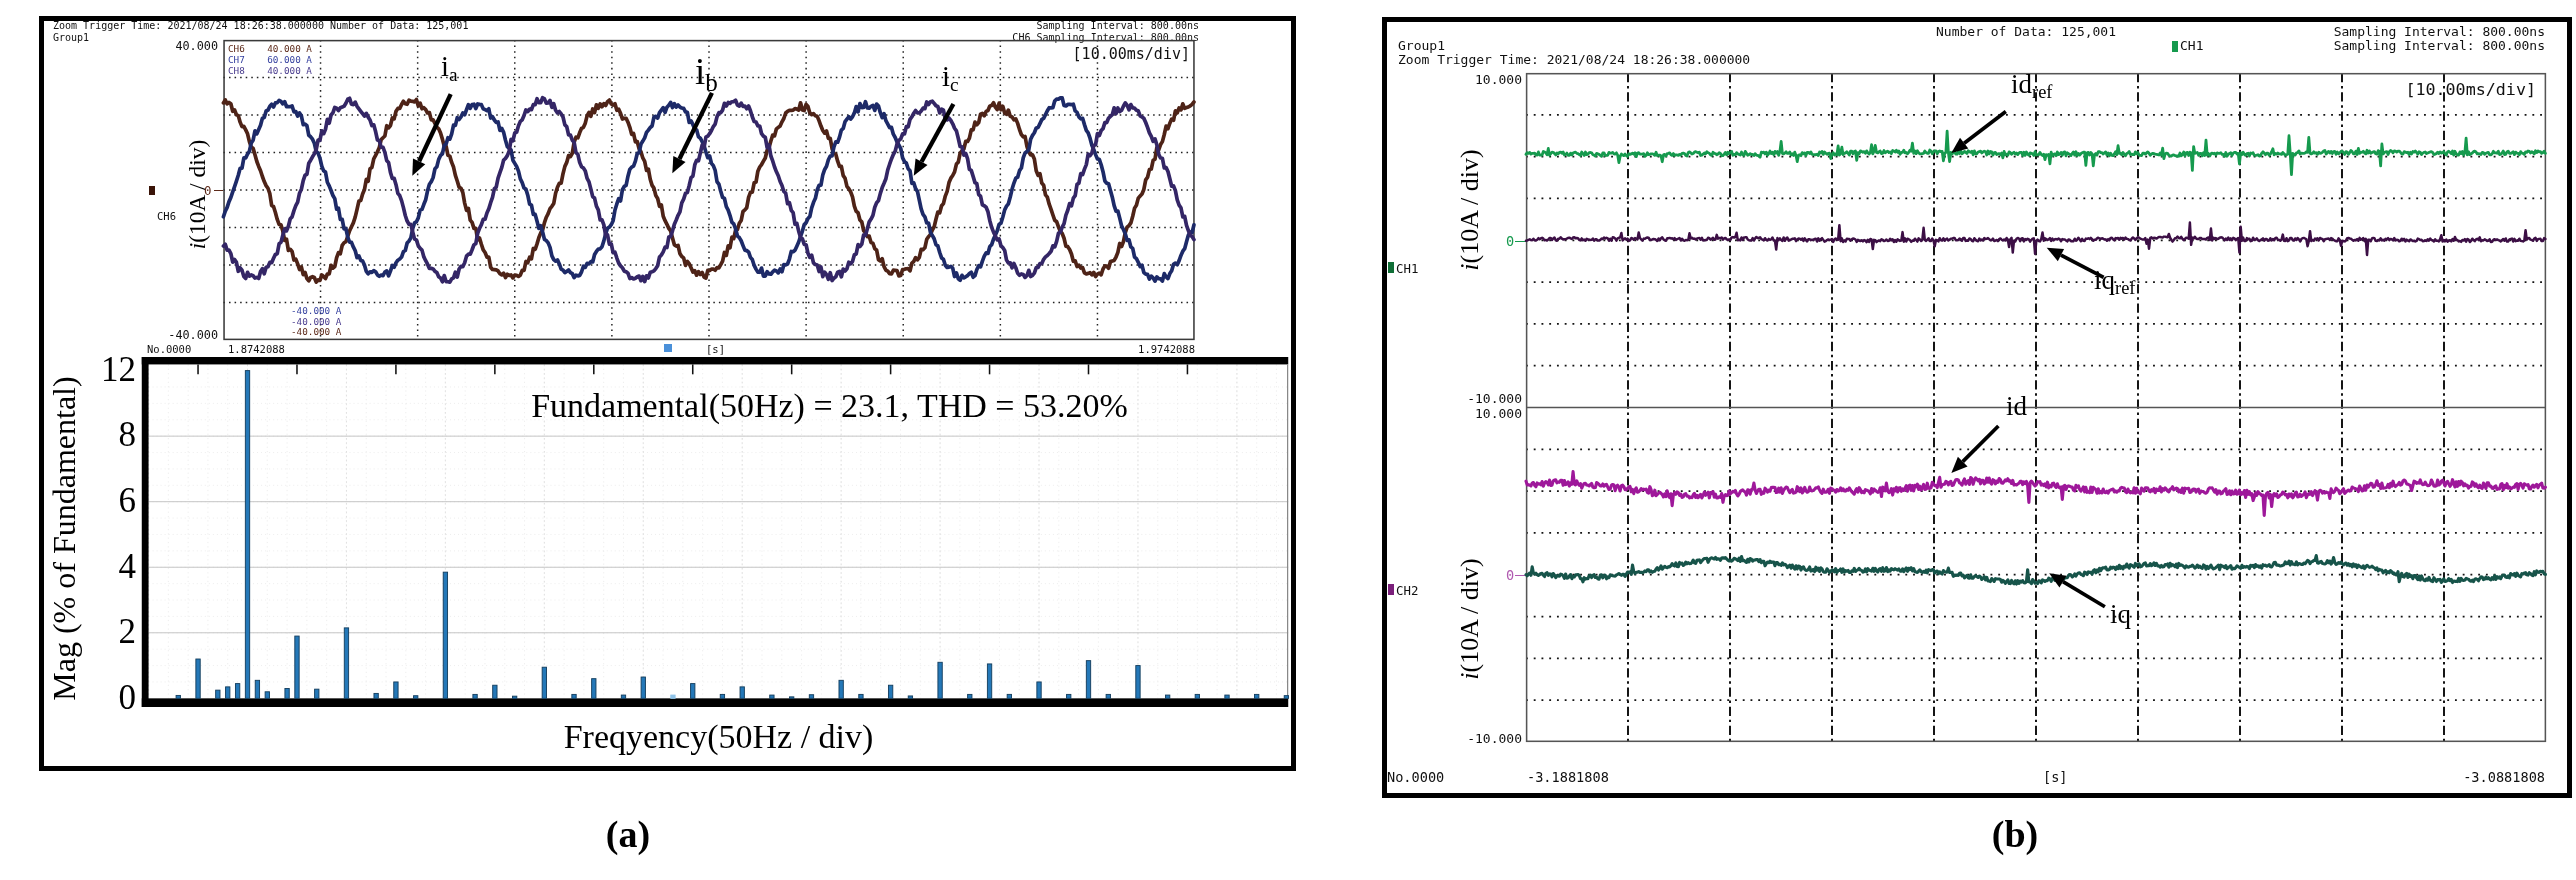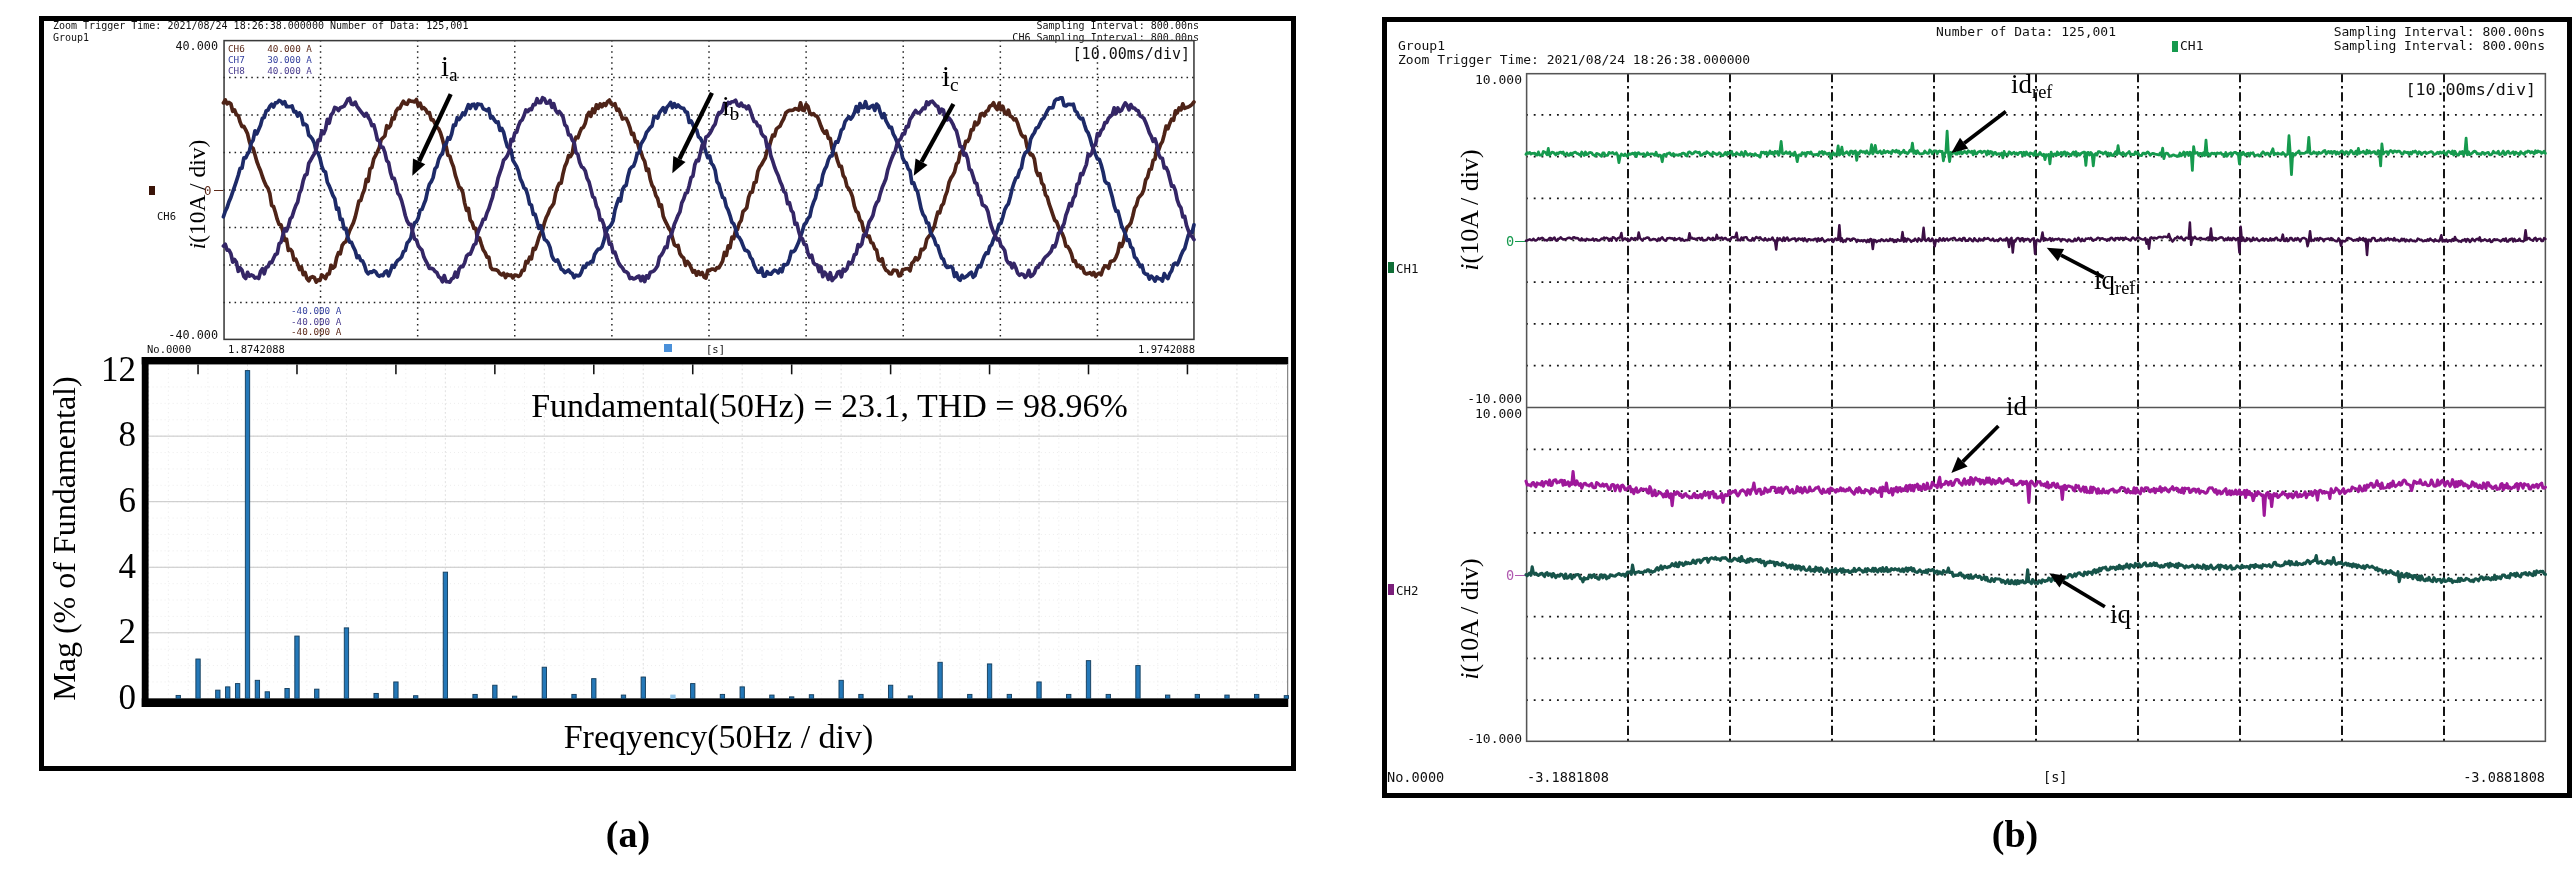--- a/index.html
+++ b/index.html
@@ -54,37 +54,37 @@
       <line x1="0" y1="424.375" x2="1570" y2="424.375" stroke="#222" stroke-width="2.4" stroke-dasharray="2.5 6.5"></line>
       <rect x="1" y="1" width="1568" height="483" fill="none" stroke="#3a3a3a" stroke-width="2.5"></rect>
       <polyline points="0.0,101.7 3.0,96.9 6.0,103.3 9.0,101.0 12.0,103.0 15.0,115.2 18.0,113.0 21.0,120.9 24.0,122.0 27.0,132.8 30.0,140.0 33.0,139.7 36.0,145.3 39.0,151.7 42.0,164.4 45.0,173.2 48.0,175.1 51.0,185.6 54.0,196.4 57.0,204.4 60.0,211.4 63.0,220.7 66.0,228.8 69.0,235.4 72.0,239.7 75.0,248.5 78.0,267.7 81.0,269.1 84.0,279.0 87.0,290.1 90.0,298.0 93.0,298.7 96.0,308.9 99.0,323.9 102.0,322.1 105.0,340.1 108.0,338.4 111.0,341.9 114.0,355.7 117.0,354.4 120.0,362.0 123.0,371.0 126.0,366.8 129.0,379.3 132.0,375.8 135.0,385.8 138.0,389.4 141.0,383.8 144.0,382.7 147.0,383.9 150.0,391.5 153.0,387.9 156.0,388.7 159.0,379.8 162.0,382.3 165.0,385.6 168.0,378.3 171.0,378.0 174.0,364.2 177.0,368.8 180.0,366.2 183.0,352.0 186.0,343.7 189.0,345.5 192.0,332.0 195.0,327.8 198.0,326.0 201.0,317.3 204.0,308.3 207.0,301.8 210.0,295.6 213.0,286.3 216.0,273.9 219.0,260.4 222.0,259.5 225.0,248.9 228.0,241.7 231.0,225.3 234.0,228.4 237.0,208.1 240.0,206.1 243.0,192.1 246.0,186.6 249.0,180.6 252.0,173.8 255.0,161.0 258.0,158.0 261.0,155.2 264.0,138.6 267.0,142.1 270.0,138.3 273.0,126.1 276.0,127.5 279.0,115.2 282.0,110.7 285.0,110.5 288.0,104.2 291.0,99.0 294.0,103.1 297.0,103.9 300.0,97.3 303.0,98.8 306.0,99.1 309.0,100.2 312.0,96.3 315.0,106.6 318.0,102.1 321.0,111.1 324.0,109.5 327.0,112.6 330.0,118.0 333.0,117.5 336.0,129.1 339.0,129.0 342.0,134.8 345.0,140.8 348.0,143.5 351.0,150.4 354.0,160.3 357.0,172.0 360.0,171.5 363.0,186.5 366.0,187.7 369.0,197.9 372.0,205.4 375.0,218.8 378.0,227.9 381.0,237.9 384.0,239.8 387.0,246.6 390.0,263.7 393.0,275.5 396.0,272.2 399.0,291.2 402.0,294.9 405.0,304.6 408.0,304.4 411.0,323.3 414.0,320.2 417.0,330.2 420.0,339.4 423.0,343.5 426.0,351.0 429.0,350.8 432.0,367.4 435.0,370.9 438.0,371.1 441.0,371.5 444.0,373.3 447.0,377.8 450.0,379.6 453.0,376.9 456.0,384.0 459.0,378.8 462.0,380.6 465.0,379.9 468.0,384.6 471.0,380.0 474.0,380.4 477.0,382.2 480.0,380.2 483.0,372.5 486.0,372.6 489.0,358.1 492.0,360.0 495.0,351.2 498.0,353.6 501.0,337.0 504.0,338.4 507.0,329.6 510.0,319.3 513.0,311.8 516.0,307.2 519.0,295.2 522.0,286.5 525.0,280.6 528.0,272.6 531.0,268.9 534.0,264.3 537.0,247.7 540.0,238.1 543.0,231.8 546.0,231.4 549.0,216.1 552.0,204.3 555.0,197.9 558.0,186.9 561.0,188.4 564.0,183.1 567.0,164.9 570.0,157.1 573.0,158.1 576.0,149.6 579.0,142.8 582.0,141.1 585.0,134.4 588.0,122.3 591.0,117.1 594.0,123.5 597.0,111.5 600.0,117.5 603.0,104.7 606.0,110.6 609.0,103.3 612.0,107.8 615.0,102.8 618.0,105.9 621.0,99.7 624.0,97.1 627.0,103.4 630.0,105.2 633.0,102.9 636.0,113.7 639.0,112.0 642.0,118.6 645.0,127.7 648.0,126.6 651.0,126.6 654.0,132.9 657.0,141.2 660.0,152.6 663.0,151.1 666.0,164.7 669.0,164.2 672.0,175.9 675.0,180.5 678.0,190.7 681.0,196.1 684.0,210.9 687.0,208.8 690.0,225.1 693.0,235.0 696.0,239.5 699.0,251.5 702.0,256.3 705.0,268.9 708.0,266.8 711.0,285.0 714.0,292.1 717.0,298.0 720.0,304.5 723.0,308.7 726.0,320.1 729.0,330.9 732.0,333.3 735.0,332.2 738.0,345.4 741.0,349.9 744.0,352.3 747.0,364.3 750.0,358.1 753.0,361.7 756.0,368.1 759.0,375.0 762.0,373.0 765.0,380.2 768.0,374.5 771.0,379.2 774.0,376.0 777.0,383.3 780.0,384.9 783.0,372.4 786.0,372.7 789.0,370.4 792.0,370.3 795.0,372.3 798.0,367.8 801.0,368.4 804.0,363.2 807.0,357.5 810.0,343.5 813.0,348.2 816.0,332.9 819.0,335.9 822.0,318.8 825.0,321.0 828.0,307.6 831.0,306.4 834.0,296.4 837.0,291.9 840.0,277.2 843.0,274.7 846.0,271.1 849.0,254.5 852.0,246.3 855.0,246.0 858.0,230.9 861.0,229.7 864.0,212.0 867.0,205.3 870.0,201.3 873.0,195.9 876.0,190.8 879.0,178.3 882.0,174.1 885.0,163.2 888.0,153.7 891.0,155.0 894.0,143.6 897.0,141.2 900.0,138.9 903.0,132.3 906.0,126.9 909.0,118.0 912.0,115.4 915.0,113.7 918.0,113.9 921.0,113.4 924.0,110.8 927.0,111.7 930.0,113.3 933.0,101.5 936.0,113.1 939.0,114.0 942.0,104.0 945.0,107.6 948.0,117.9 951.0,120.7 954.0,119.0 957.0,122.6 960.0,123.5 963.0,130.6 966.0,139.1 969.0,146.3 972.0,150.6 975.0,146.9 978.0,158.9 981.0,159.1 984.0,175.8 987.0,183.5 990.0,184.8 993.0,195.9 996.0,204.4 999.0,204.3 1002.0,219.2 1005.0,223.6 1008.0,236.7 1011.0,240.5 1014.0,245.4 1017.0,253.6 1020.0,268.4 1023.0,277.0 1026.0,279.3 1029.0,291.0 1032.0,293.9 1035.0,308.2 1038.0,311.3 1041.0,318.0 1044.0,317.1 1047.0,327.4 1050.0,328.6 1053.0,337.4 1056.0,339.5 1059.0,355.1 1062.0,357.2 1065.0,353.4 1068.0,366.4 1071.0,372.2 1074.0,373.6 1077.0,377.8 1080.0,378.1 1083.0,372.2 1086.0,372.3 1089.0,372.8 1092.0,381.5 1095.0,380.8 1098.0,371.0 1101.0,370.8 1104.0,369.8 1107.0,369.6 1110.0,373.2 1113.0,360.6 1116.0,358.1 1119.0,351.8 1122.0,355.4 1125.0,351.5 1128.0,338.6 1131.0,338.8 1134.0,335.9 1137.0,322.2 1140.0,317.9 1143.0,314.5 1146.0,307.1 1149.0,302.0 1152.0,289.3 1155.0,278.1 1158.0,279.4 1161.0,268.0 1164.0,264.5 1167.0,252.3 1170.0,244.7 1173.0,230.5 1176.0,223.4 1179.0,219.1 1182.0,213.2 1185.0,200.6 1188.0,197.5 1191.0,183.0 1194.0,179.2 1197.0,176.2 1200.0,164.0 1203.0,164.1 1206.0,158.7 1209.0,145.2 1212.0,145.3 1215.0,132.8 1218.0,137.0 1221.0,133.6 1224.0,120.0 1227.0,118.6 1230.0,122.5 1233.0,115.4 1236.0,114.0 1239.0,106.7 1242.0,106.0 1245.0,101.4 1248.0,108.6 1251.0,112.4 1254.0,102.1 1257.0,112.9 1260.0,107.2 1263.0,118.1 1266.0,120.2 1269.0,113.3 1272.0,123.3 1275.0,124.4 1278.0,129.0 1281.0,127.5 1284.0,134.8 1287.0,144.7 1290.0,152.9 1293.0,156.5 1296.0,156.0 1299.0,172.2 1302.0,181.2 1305.0,185.7 1308.0,185.7 1311.0,192.3 1314.0,211.4 1317.0,218.6 1320.0,216.2 1323.0,231.3 1326.0,234.7 1329.0,250.4 1332.0,254.1 1335.0,265.5 1338.0,273.8 1341.0,282.9 1344.0,291.7 1347.0,293.6 1350.0,302.2 1353.0,309.3 1356.0,312.8 1359.0,320.5 1362.0,333.3 1365.0,334.1 1368.0,338.6 1371.0,346.0 1374.0,357.7 1377.0,357.2 1380.0,366.2 1383.0,364.0 1386.0,368.7 1389.0,368.0 1392.0,376.5 1395.0,378.2 1398.0,377.3 1401.0,376.1 1404.0,379.6 1407.0,375.7 1410.0,382.3 1413.0,378.6 1416.0,376.9 1419.0,379.6 1422.0,370.2 1425.0,365.2 1428.0,365.4 1431.0,368.9 1434.0,358.3 1437.0,357.3 1440.0,356.4 1443.0,350.9 1446.0,343.3 1449.0,328.9 1452.0,333.8 1455.0,326.0 1458.0,311.4 1461.0,302.7 1464.0,300.0 1467.0,295.7 1470.0,284.9 1473.0,271.8 1476.0,267.1 1479.0,255.6 1482.0,252.2 1485.0,249.0 1488.0,241.6 1491.0,226.2 1494.0,221.8 1497.0,209.6 1500.0,208.7 1503.0,194.6 1506.0,192.7 1509.0,174.0 1512.0,177.5 1515.0,169.1 1518.0,164.3 1521.0,152.8 1524.0,139.1 1527.0,143.4 1530.0,134.6 1533.0,127.9 1536.0,129.8 1539.0,114.4 1542.0,117.8 1545.0,109.8 1548.0,112.9 1551.0,103.2 1554.0,110.5 1557.0,109.3 1560.0,108.3 1563.0,106.6 1566.0,104.0 1569.0,100.2" fill="none" stroke="#4e2317" stroke-width="6" stroke-linejoin="round" stroke-linecap="round"></polyline>
       <polyline points="0.0,285.7 3.0,276.8 6.0,270.6 9.0,261.3 12.0,254.6 15.0,245.5 18.0,237.1 21.0,228.1 24.0,218.7 27.0,207.5 30.0,207.2 33.0,190.7 36.0,190.6 39.0,184.4 42.0,179.8 45.0,166.3 48.0,162.0 51.0,146.9 54.0,151.8 57.0,144.7 60.0,137.9 63.0,126.4 66.0,125.4 69.0,114.8 72.0,113.3 75.0,107.2 78.0,103.9 81.0,108.4 84.0,101.7 87.0,101.3 90.0,97.7 93.0,99.2 96.0,103.2 99.0,99.6 102.0,107.9 105.0,107.6 108.0,107.9 111.0,106.6 114.0,116.1 117.0,115.6 120.0,123.1 123.0,117.9 126.0,122.6 129.0,136.8 132.0,136.0 135.0,138.6 138.0,154.1 141.0,156.5 144.0,160.4 147.0,167.1 150.0,180.2 153.0,182.9 156.0,191.0 159.0,204.0 162.0,211.5 165.0,213.6 168.0,230.0 171.0,235.9 174.0,243.3 177.0,251.4 180.0,256.5 183.0,273.6 186.0,272.1 189.0,290.1 192.0,290.1 195.0,305.2 198.0,305.0 201.0,318.8 204.0,326.7 207.0,327.2 210.0,334.6 213.0,340.4 216.0,351.9 219.0,349.0 222.0,356.3 225.0,357.4 228.0,363.7 231.0,374.1 234.0,377.9 237.0,374.9 240.0,375.6 243.0,373.0 246.0,374.7 249.0,379.8 252.0,382.1 255.0,380.0 258.0,380.9 261.0,375.1 264.0,373.3 267.0,381.2 270.0,373.6 273.0,364.6 276.0,367.3 279.0,360.1 282.0,356.0 285.0,354.1 288.0,350.9 291.0,342.1 294.0,340.3 297.0,328.3 300.0,325.0 303.0,319.8 306.0,304.8 309.0,295.7 312.0,293.8 315.0,287.6 318.0,275.0 321.0,273.8 324.0,265.6 327.0,258.2 330.0,243.9 333.0,233.2 336.0,229.0 339.0,222.3 342.0,208.0 345.0,204.8 348.0,193.0 351.0,186.7 354.0,184.0 357.0,170.2 360.0,168.3 363.0,158.0 366.0,160.3 369.0,151.6 372.0,137.7 375.0,138.1 378.0,125.6 381.0,128.5 384.0,124.5 387.0,118.0 390.0,120.9 393.0,112.6 396.0,104.7 399.0,110.4 402.0,104.4 405.0,103.8 408.0,110.9 411.0,103.4 414.0,104.1 417.0,104.6 420.0,111.2 423.0,112.6 426.0,114.1 429.0,111.2 432.0,126.1 435.0,124.1 438.0,129.3 441.0,133.1 444.0,132.5 447.0,146.1 450.0,143.0 453.0,149.4 456.0,162.1 459.0,172.5 462.0,175.4 465.0,177.8 468.0,194.4 471.0,199.5 474.0,204.4 477.0,211.9 480.0,224.5 483.0,230.6 486.0,239.3 489.0,241.1 492.0,250.9 495.0,265.2 498.0,266.8 501.0,282.1 504.0,281.9 507.0,292.9 510.0,304.7 513.0,300.4 516.0,310.5 519.0,322.3 522.0,324.2 525.0,328.0 528.0,335.2 531.0,349.0 534.0,355.0 537.0,357.6 540.0,355.5 543.0,362.0 546.0,370.3 549.0,372.0 552.0,376.0 555.0,374.2 558.0,371.8 561.0,376.0 564.0,377.7 567.0,384.1 570.0,380.2 573.0,381.3 576.0,380.5 579.0,374.7 582.0,365.8 585.0,367.5 588.0,361.2 591.0,361.9 594.0,358.3 597.0,358.8 600.0,346.7 603.0,341.9 606.0,338.0 609.0,337.7 612.0,334.3 615.0,324.8 618.0,313.0 621.0,304.2 624.0,302.6 627.0,298.6 630.0,292.2 633.0,274.9 636.0,265.0 639.0,256.6 642.0,260.2 645.0,242.0 648.0,236.8 651.0,235.1 654.0,220.1 657.0,209.1 660.0,205.5 663.0,204.0 666.0,195.9 669.0,183.4 672.0,182.2 675.0,168.4 678.0,163.4 681.0,158.1 684.0,149.4 687.0,145.7 690.0,141.4 693.0,139.0 696.0,124.5 699.0,123.4 702.0,126.2 705.0,117.5 708.0,113.5 711.0,109.4 714.0,117.1 717.0,108.7 720.0,105.6 723.0,100.9 726.0,109.2 729.0,102.9 732.0,108.4 735.0,105.1 738.0,108.4 741.0,109.9 744.0,110.5 747.0,116.3 750.0,116.9 753.0,133.2 756.0,130.7 759.0,136.9 762.0,143.8 765.0,145.2 768.0,156.6 771.0,158.8 774.0,164.5 777.0,170.9 780.0,181.1 783.0,190.3 786.0,187.6 789.0,199.4 792.0,203.1 795.0,210.9 798.0,229.2 801.0,233.0 804.0,244.5 807.0,254.6 810.0,256.2 813.0,269.3 816.0,274.9 819.0,283.9 822.0,294.7 825.0,297.2 828.0,305.5 831.0,317.0 834.0,319.4 837.0,324.5 840.0,332.3 843.0,339.7 846.0,340.5 849.0,342.6 852.0,351.4 855.0,354.8 858.0,364.5 861.0,370.4 864.0,375.3 867.0,375.5 870.0,368.7 873.0,381.7 876.0,381.6 879.0,374.5 882.0,378.3 885.0,378.7 888.0,374.8 891.0,372.2 894.0,373.4 897.0,376.4 900.0,370.2 903.0,374.6 906.0,363.3 909.0,363.5 912.0,362.1 915.0,354.1 918.0,341.9 921.0,342.3 924.0,339.9 927.0,333.4 930.0,326.6 933.0,317.5 936.0,308.9 939.0,298.2 942.0,295.2 945.0,288.7 948.0,285.4 951.0,271.5 954.0,262.4 957.0,255.9 960.0,242.1 963.0,234.9 966.0,234.6 969.0,217.9 972.0,209.3 975.0,204.2 978.0,193.7 981.0,187.5 984.0,187.2 987.0,172.7 990.0,164.8 993.0,165.3 996.0,157.0 999.0,145.6 1002.0,142.9 1005.0,131.9 1008.0,128.0 1011.0,124.2 1014.0,127.7 1017.0,124.1 1020.0,117.9 1023.0,107.7 1026.0,116.0 1029.0,102.8 1032.0,109.2 1035.0,109.1 1038.0,99.7 1041.0,109.9 1044.0,110.2 1047.0,107.2 1050.0,105.7 1053.0,113.9 1056.0,103.7 1059.0,106.8 1062.0,117.5 1065.0,125.6 1068.0,119.1 1071.0,130.5 1074.0,136.0 1077.0,141.6 1080.0,141.4 1083.0,152.3 1086.0,157.6 1089.0,165.0 1092.0,169.7 1095.0,175.6 1098.0,190.6 1101.0,196.7 1104.0,199.0 1107.0,208.1 1110.0,211.5 1113.0,231.6 1116.0,231.0 1119.0,240.3 1122.0,244.7 1125.0,259.0 1128.0,273.0 1131.0,281.9 1134.0,285.8 1137.0,295.8 1140.0,296.0 1143.0,311.1 1146.0,315.9 1149.0,321.3 1152.0,330.9 1155.0,332.9 1158.0,343.5 1161.0,352.3 1164.0,354.5 1167.0,364.2 1170.0,367.8 1173.0,367.2 1176.0,366.0 1179.0,368.8 1182.0,382.4 1185.0,376.4 1188.0,386.1 1191.0,388.4 1194.0,380.4 1197.0,384.5 1200.0,382.8 1203.0,380.9 1206.0,377.5 1209.0,375.5 1212.0,383.5 1215.0,380.9 1218.0,371.1 1221.0,365.0 1224.0,366.7 1227.0,357.5 1230.0,349.5 1233.0,344.3 1236.0,345.1 1239.0,333.9 1242.0,330.9 1245.0,321.9 1248.0,315.4 1251.0,308.5 1254.0,297.9 1257.0,296.2 1260.0,286.0 1263.0,274.6 1266.0,268.7 1269.0,264.9 1272.0,253.8 1275.0,241.0 1278.0,231.3 1281.0,223.4 1284.0,221.7 1287.0,211.2 1290.0,207.0 1293.0,190.6 1296.0,182.6 1299.0,180.3 1302.0,177.2 1305.0,160.5 1308.0,154.2 1311.0,149.9 1314.0,142.2 1317.0,141.4 1320.0,135.3 1323.0,128.7 1326.0,126.6 1329.0,120.6 1332.0,114.4 1335.0,109.5 1338.0,109.7 1341.0,109.2 1344.0,98.3 1347.0,95.7 1350.0,95.5 1353.0,93.7 1356.0,93.6 1359.0,105.9 1362.0,106.7 1365.0,104.2 1368.0,104.1 1371.0,104.4 1374.0,103.8 1377.0,114.6 1380.0,117.0 1383.0,124.3 1386.0,127.4 1389.0,126.6 1392.0,136.8 1395.0,146.2 1398.0,150.2 1401.0,158.8 1404.0,170.0 1407.0,176.9 1410.0,185.3 1413.0,192.4 1416.0,192.9 1419.0,201.7 1422.0,212.9 1425.0,227.9 1428.0,231.6 1431.0,232.6 1434.0,243.2 1437.0,254.1 1440.0,267.8 1443.0,276.7 1446.0,276.5 1449.0,288.0 1452.0,300.5 1455.0,306.4 1458.0,313.4 1461.0,324.1 1464.0,323.0 1467.0,334.5 1470.0,336.9 1473.0,351.0 1476.0,353.6 1479.0,359.4 1482.0,366.2 1485.0,364.2 1488.0,376.0 1491.0,378.4 1494.0,378.8 1497.0,386.5 1500.0,381.7 1503.0,384.4 1506.0,389.9 1509.0,383.1 1512.0,385.8 1515.0,386.1 1518.0,389.8 1521.0,377.7 1524.0,383.0 1527.0,385.7 1530.0,377.6 1533.0,373.1 1536.0,362.6 1539.0,360.6 1542.0,363.3 1545.0,356.7 1548.0,348.2 1551.0,341.4 1554.0,337.3 1557.0,326.3 1560.0,315.4 1563.0,310.4 1566.0,311.4 1569.0,298.9" fill="none" stroke="#1d2a68" stroke-width="6" stroke-linejoin="round" stroke-linecap="round"></polyline>
       <polyline points="0.0,333.1 3.0,330.2 6.0,339.8 9.0,339.6 12.0,345.2 15.0,359.2 18.0,354.8 21.0,359.4 24.0,373.9 27.0,368.3 30.0,372.2 33.0,382.4 36.0,385.5 39.0,375.6 42.0,381.8 45.0,379.9 48.0,381.1 51.0,384.9 54.0,383.9 57.0,385.5 60.0,374.4 63.0,369.6 66.0,378.0 69.0,367.4 72.0,366.6 75.0,359.6 78.0,360.0 81.0,352.9 84.0,346.6 87.0,345.5 90.0,329.5 93.0,327.2 96.0,315.6 99.0,305.5 102.0,308.6 105.0,301.2 108.0,288.9 111.0,285.9 114.0,275.8 117.0,267.8 120.0,262.1 123.0,247.7 126.0,241.3 129.0,227.4 132.0,218.5 135.0,217.0 138.0,199.1 141.0,194.4 144.0,188.8 147.0,184.1 150.0,177.2 153.0,161.9 156.0,162.2 159.0,146.9 162.0,151.4 165.0,144.5 168.0,128.2 171.0,134.5 174.0,121.2 177.0,117.7 180.0,109.0 183.0,110.2 186.0,114.0 189.0,109.6 192.0,108.5 195.0,107.0 198.0,102.2 201.0,95.8 204.0,94.2 207.0,103.9 210.0,104.4 213.0,100.4 216.0,107.2 219.0,111.3 222.0,115.3 225.0,119.2 228.0,123.0 231.0,118.6 234.0,124.7 237.0,129.3 240.0,138.3 243.0,137.1 246.0,148.1 249.0,161.7 252.0,162.7 255.0,173.4 258.0,173.5 261.0,181.6 264.0,195.1 267.0,198.0 270.0,214.0 273.0,223.8 276.0,223.7 279.0,233.9 282.0,248.0 285.0,251.5 288.0,259.7 291.0,271.0 294.0,283.7 297.0,292.7 300.0,297.9 303.0,298.2 306.0,310.2 309.0,321.9 312.0,323.1 315.0,332.6 318.0,336.8 321.0,339.7 324.0,350.7 327.0,356.8 330.0,362.4 333.0,369.3 336.0,369.2 339.0,370.1 342.0,374.0 345.0,375.9 348.0,382.7 351.0,384.8 354.0,390.8 357.0,380.9 360.0,390.5 363.0,390.8 366.0,391.5 369.0,386.2 372.0,384.6 375.0,375.3 378.0,383.2 381.0,370.2 384.0,366.1 387.0,366.3 390.0,360.2 393.0,349.4 396.0,346.2 399.0,346.3 402.0,339.1 405.0,331.0 408.0,329.3 411.0,312.5 414.0,304.4 417.0,298.6 420.0,289.9 423.0,289.6 426.0,279.8 429.0,273.0 432.0,263.0 435.0,254.6 438.0,240.4 441.0,238.0 444.0,223.2 447.0,214.5 450.0,205.9 453.0,194.1 456.0,191.4 459.0,187.0 462.0,179.5 465.0,160.7 468.0,163.0 471.0,150.3 474.0,148.9 477.0,138.7 480.0,131.6 483.0,129.1 486.0,122.1 489.0,113.1 492.0,115.6 495.0,111.7 498.0,112.6 501.0,104.3 504.0,104.4 507.0,95.0 510.0,101.4 513.0,101.4 516.0,93.3 519.0,95.2 522.0,102.2 525.0,101.7 528.0,97.8 531.0,108.9 534.0,102.9 537.0,113.6 540.0,117.8 543.0,115.6 546.0,119.6 549.0,124.4 552.0,137.1 555.0,139.9 558.0,153.5 561.0,153.8 564.0,162.0 567.0,165.3 570.0,182.2 573.0,184.8 576.0,198.1 579.0,204.8 582.0,207.0 585.0,211.7 588.0,223.8 591.0,229.3 594.0,241.1 597.0,253.3 600.0,255.5 603.0,268.6 606.0,274.5 609.0,290.9 612.0,290.9 615.0,298.9 618.0,316.5 621.0,315.3 624.0,330.1 627.0,329.5 630.0,343.9 633.0,343.1 636.0,352.5 639.0,360.7 642.0,365.2 645.0,368.2 648.0,373.7 651.0,374.7 654.0,376.9 657.0,385.6 660.0,384.1 663.0,386.3 666.0,385.1 669.0,382.8 672.0,381.7 675.0,389.1 678.0,382.1 681.0,390.6 684.0,381.2 687.0,384.7 690.0,375.4 693.0,374.7 696.0,373.3 699.0,369.6 702.0,364.9 705.0,350.7 708.0,347.5 711.0,342.5 714.0,334.8 717.0,335.5 720.0,318.5 723.0,317.5 726.0,308.5 729.0,297.7 732.0,290.9 735.0,283.4 738.0,277.7 741.0,263.4 744.0,257.3 747.0,247.9 750.0,246.7 753.0,235.3 756.0,222.6 759.0,219.9 762.0,201.8 765.0,194.5 768.0,195.3 771.0,182.4 774.0,169.8 777.0,173.8 780.0,157.2 783.0,155.5 786.0,151.5 789.0,146.3 792.0,139.9 795.0,135.9 798.0,123.8 801.0,117.5 804.0,117.7 807.0,113.3 810.0,102.3 813.0,106.7 816.0,101.1 819.0,102.5 822.0,99.8 825.0,99.5 828.0,97.4 831.0,105.2 834.0,106.7 837.0,102.1 840.0,107.4 843.0,106.7 846.0,111.1 849.0,106.6 852.0,114.4 855.0,124.1 858.0,131.8 861.0,132.6 864.0,138.9 867.0,139.1 870.0,151.5 873.0,155.5 876.0,157.4 879.0,174.1 882.0,169.7 885.0,187.5 888.0,195.5 891.0,205.3 894.0,213.1 897.0,219.4 900.0,228.7 903.0,235.1 906.0,244.9 909.0,247.7 912.0,264.6 915.0,262.9 918.0,275.3 921.0,279.1 924.0,297.7 927.0,296.4 930.0,309.1 933.0,319.4 936.0,321.5 939.0,330.5 942.0,331.0 945.0,344.8 948.0,351.4 951.0,347.8 954.0,360.6 957.0,362.8 960.0,363.8 963.0,374.3 966.0,367.0 969.0,382.6 972.0,375.3 975.0,379.3 978.0,386.9 981.0,376.3 984.0,388.8 987.0,385.1 990.0,382.8 993.0,375.4 996.0,374.1 999.0,382.8 1002.0,370.3 1005.0,373.3 1008.0,370.0 1011.0,359.3 1014.0,361.8 1017.0,358.2 1020.0,347.2 1023.0,345.9 1026.0,330.7 1029.0,333.8 1032.0,330.1 1035.0,315.2 1038.0,315.6 1041.0,305.1 1044.0,294.0 1047.0,289.5 1050.0,283.5 1053.0,270.4 1056.0,263.2 1059.0,259.6 1062.0,247.9 1065.0,238.6 1068.0,231.7 1071.0,224.3 1074.0,210.0 1077.0,200.8 1080.0,192.3 1083.0,185.2 1086.0,179.8 1089.0,168.0 1092.0,162.4 1095.0,159.8 1098.0,151.8 1101.0,151.9 1104.0,140.1 1107.0,140.5 1110.0,128.2 1113.0,124.1 1116.0,118.4 1119.0,114.1 1122.0,117.8 1125.0,117.9 1128.0,114.8 1131.0,110.2 1134.0,111.0 1137.0,100.1 1140.0,104.2 1143.0,99.7 1146.0,98.9 1149.0,102.4 1152.0,106.3 1155.0,107.5 1158.0,117.8 1161.0,111.7 1164.0,113.5 1167.0,127.7 1170.0,129.2 1173.0,126.1 1176.0,130.1 1179.0,135.5 1182.0,142.7 1185.0,146.9 1188.0,158.8 1191.0,172.2 1194.0,172.7 1197.0,186.2 1200.0,183.4 1203.0,191.8 1206.0,209.2 1209.0,210.8 1212.0,220.4 1215.0,230.6 1218.0,232.3 1221.0,249.8 1224.0,252.5 1227.0,266.5 1230.0,268.0 1233.0,270.3 1236.0,277.7 1239.0,292.1 1242.0,303.0 1245.0,310.6 1248.0,316.8 1251.0,323.2 1254.0,321.7 1257.0,332.5 1260.0,335.6 1263.0,340.2 1266.0,355.8 1269.0,360.4 1272.0,360.1 1275.0,368.2 1278.0,361.3 1281.0,368.1 1284.0,377.1 1287.0,380.3 1290.0,378.2 1293.0,379.0 1296.0,383.8 1299.0,380.8 1302.0,372.4 1305.0,382.4 1308.0,380.5 1311.0,376.9 1314.0,368.1 1317.0,367.5 1320.0,361.5 1323.0,361.5 1326.0,354.5 1329.0,350.6 1332.0,348.3 1335.0,345.2 1338.0,341.6 1341.0,332.7 1344.0,334.5 1347.0,325.7 1350.0,312.4 1353.0,310.8 1356.0,302.5 1359.0,296.9 1362.0,283.0 1365.0,275.2 1368.0,264.4 1371.0,268.2 1374.0,255.7 1377.0,251.6 1380.0,233.3 1383.0,231.4 1386.0,215.9 1389.0,217.5 1392.0,208.8 1395.0,201.4 1398.0,184.6 1401.0,187.0 1404.0,182.6 1407.0,170.7 1410.0,169.1 1413.0,151.2 1416.0,154.4 1419.0,146.3 1422.0,143.3 1425.0,133.6 1428.0,133.5 1431.0,126.2 1434.0,123.4 1437.0,120.7 1440.0,109.7 1443.0,119.3 1446.0,109.9 1449.0,115.7 1452.0,113.5 1455.0,107.1 1458.0,101.6 1461.0,105.6 1464.0,112.8 1467.0,104.4 1470.0,109.9 1473.0,110.1 1476.0,113.6 1479.0,114.4 1482.0,122.6 1485.0,124.5 1488.0,126.7 1491.0,133.4 1494.0,141.3 1497.0,150.1 1500.0,155.8 1503.0,163.7 1506.0,159.8 1509.0,169.3 1512.0,185.0 1515.0,190.8 1518.0,191.2 1521.0,206.9 1524.0,206.3 1527.0,212.5 1530.0,224.3 1533.0,236.4 1536.0,236.0 1539.0,243.5 1542.0,258.6 1545.0,267.0 1548.0,271.2 1551.0,285.9 1554.0,285.1 1557.0,299.5 1560.0,308.0 1563.0,315.8 1566.0,317.8 1569.0,322.8" fill="none" stroke="#342666" stroke-width="6" stroke-linejoin="round" stroke-linecap="round"></polyline>
     </svg>
 
   <div class="abs mono" style="left:1028px;top:45px;width:162px;text-align:right;font-size:15px;">[10.00ms/div]</div>
   <div id="chan-rows-a" class="abs" style="left:228px;top:43px;">
       <div class="mono" style="font-size: 9.3px; line-height: 11px; color: rgb(93, 42, 26); white-space: pre;">CH6    40.000 A</div>
-      <div class="mono" style="font-size: 9.3px; line-height: 11px; color: rgb(54, 66, 160); white-space: pre;">CH7    30.000 A</div>
+      <div class="mono" style="font-size: 9.3px; line-height: 11px; color: rgb(54, 66, 160); white-space: pre;">CH7    60.000 A</div>
       <div class="mono" style="font-size: 9.3px; line-height: 11px; color: rgb(74, 61, 143); white-space: pre;">CH8    40.000 A</div>
     </div>
   <div id="neg-rows-a" class="abs" style="left:291px;top:306px;">
       <div class="mono" style="font-size: 9.3px; line-height: 10.5px; color: rgb(54, 66, 160);">-40.000 A</div>
       <div class="mono" style="font-size: 9.3px; line-height: 10.5px; color: rgb(74, 61, 143);">-40.000 A</div>
       <div class="mono" style="font-size: 9.3px; line-height: 10.5px; color: rgb(93, 42, 26);">-40.000 A</div>
     </div>
 
   <div class="abs mono" style="left:147px;top:343px;font-size:10.5px;">No.0000</div>
   <div class="abs mono" style="left:228px;top:343px;font-size:10.5px;">1.8742088</div>
   <div class="abs" style="left:664px;top:344px;width:8px;height:8px;background:#4a90d9;"></div>
   <div class="abs mono" style="left:706px;top:343px;font-size:10.5px;">[s]</div>
   <div class="abs mono" style="left:1071px;top:343px;width:124px;text-align:right;font-size:10.5px;">1.9742088</div>
 
   <div class="abs annlab serif" style="left:441px;top:51px;font-size:28.5px;"><span>i</span><sub>a</sub></div>
-  <div class="abs annlab serif" style="left:722px;top:50px;font-size:28px;margin-top:40px;"><span>i</span><sub>b</sub></div>
+  <div class="abs annlab serif" style="left:695px;top:50px;font-size:37px;"><span>i</span><sub>b</sub></div>
   <div class="abs annlab serif" style="left:942px;top:61px;font-size:28.5px;"><span>i</span><sub>c</sub></div>
 
   <svg id="svg-fft" style="left:141px;top:357px;" width="1148" height="350" viewBox="0 0 1854 566">
       <line x1="11" y1="12" x2="11" y2="552" stroke="#e4e4e4" stroke-width="1" stroke-dasharray="2 5"></line>
       <line x1="43" y1="12" x2="43" y2="552" stroke="#e4e4e4" stroke-width="1" stroke-dasharray="2 5"></line>
       <line x1="75" y1="12" x2="75" y2="552" stroke="#e4e4e4" stroke-width="1" stroke-dasharray="2 5"></line>
       <line x1="107" y1="12" x2="107" y2="552" stroke="#e4e4e4" stroke-width="1" stroke-dasharray="2 5"></line>
       <line x1="139" y1="12" x2="139" y2="552" stroke="#e4e4e4" stroke-width="1" stroke-dasharray="2 5"></line>
       <line x1="171" y1="12" x2="171" y2="552" stroke="#e4e4e4" stroke-width="1" stroke-dasharray="2 5"></line>
       <line x1="203" y1="12" x2="203" y2="552" stroke="#e4e4e4" stroke-width="1" stroke-dasharray="2 5"></line>
@@ -240,21 +240,21 @@
       <rect x="855.5" y="546.7" width="7" height="5.300000000000001" fill="#8fc3e8" stroke="#8fc3e8" stroke-width="1.5"></rect>
     </svg>
   <div id="fft-yticks">
       <div class="abs serif" style="left: 63px; top: 352px; width: 73px; text-align: right; font-size: 35px; line-height: 1;">12</div>
       <div class="abs serif" style="left: 63px; top: 417px; width: 73px; text-align: right; font-size: 35px; line-height: 1;">8</div>
       <div class="abs serif" style="left: 63px; top: 483px; width: 73px; text-align: right; font-size: 35px; line-height: 1;">6</div>
       <div class="abs serif" style="left: 63px; top: 549px; width: 73px; text-align: right; font-size: 35px; line-height: 1;">4</div>
       <div class="abs serif" style="left: 63px; top: 614px; width: 73px; text-align: right; font-size: 35px; line-height: 1;">2</div>
       <div class="abs serif" style="left: 63px; top: 680px; width: 73px; text-align: right; font-size: 35px; line-height: 1;">0</div>
     </div>
-  <div class="abs serif" style="left:384px;top:387px;width:891px;text-align:center;font-size:34px;">Fundamental(50Hz) = 23.1, THD = 98.96%</div>
+  <div class="abs serif" style="left:384px;top:387px;width:891px;text-align:center;font-size:34px;">Fundamental(50Hz) = 23.1, THD = 53.20%</div>
   <div class="abs serif" style="left:409px;top:718px;width:619px;text-align:center;font-size:34px;">Freqyency(50Hz / div)</div>
   <div class="abs serif rot" style="left:-152px;top:520px;width:433px;text-align:center;font-size:32px;">Mag (% of Fundamental)</div>
 
   <div class="abs serif caption" style="left:591px;top:812px;width:74px;">(a)</div>
 
   <div class="panelbox" style="left:1382px;top:16.7px;width:1190px;height:781px;border-width:5.6px;"></div>
 
   <div class="abs mono" style="left:1398px;top:23.5px;font-size:13px;margin-top:28px;">Zoom Trigger Time: 2021/08/24 18:26:38.000000</div>
   <div class="abs mono" style="left:1936px;top:23.5px;font-size:13px;">Number of Data: 125,001</div>
   <div class="abs mono" style="left:2223px;top:23.5px;width:322px;text-align:right;font-size:13px;">Sampling Interval:  800.00ns</div>

